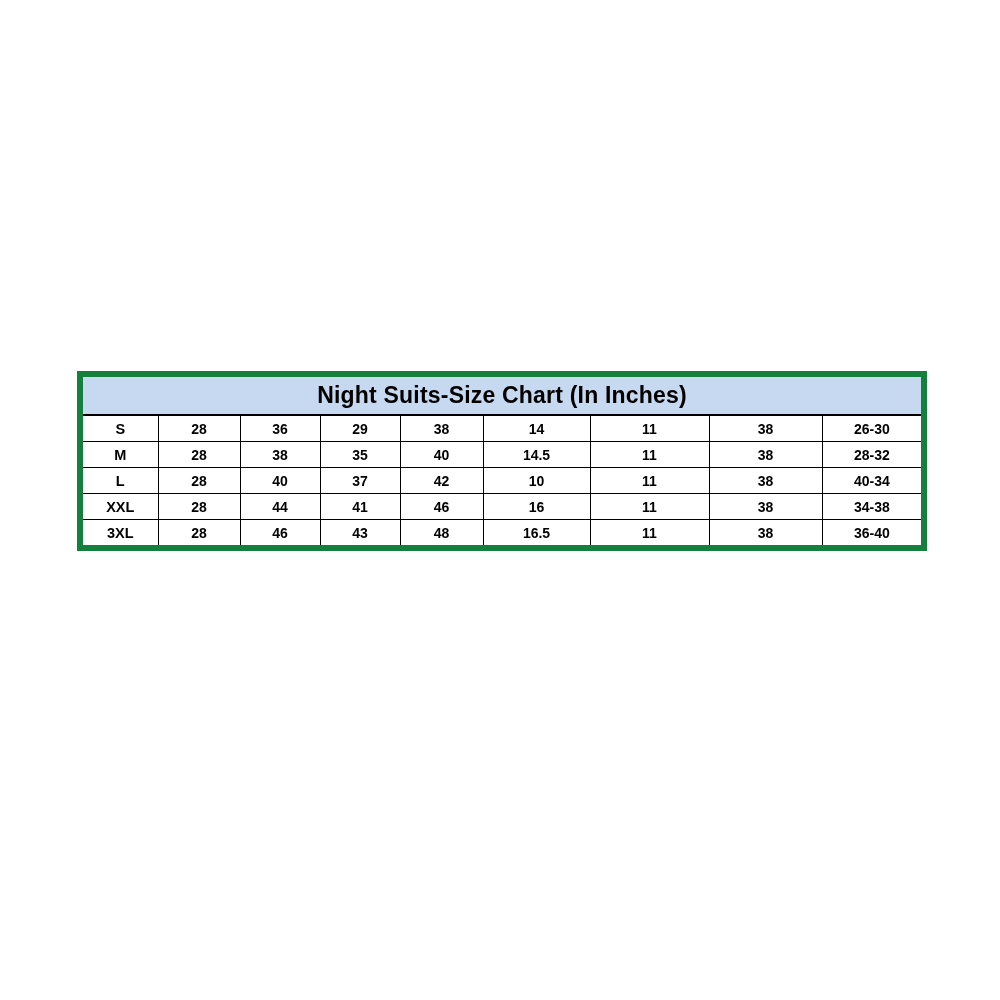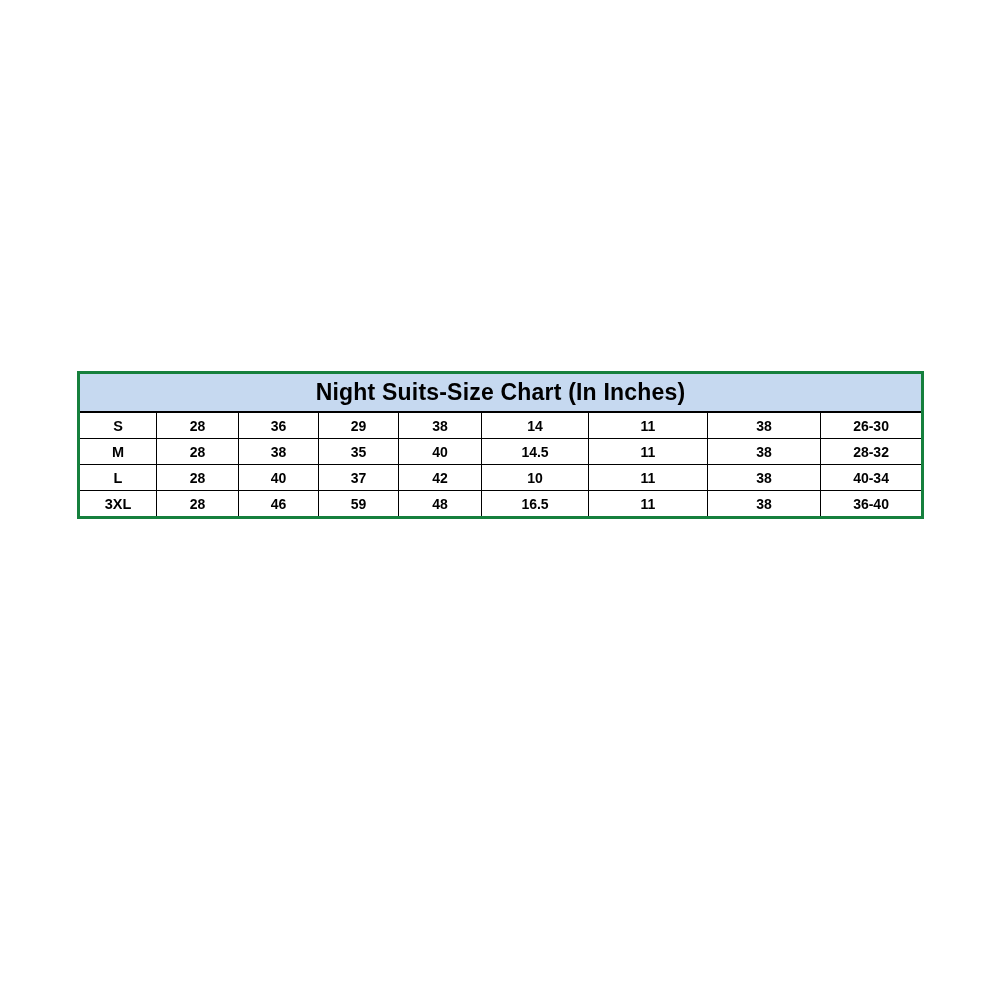--- a/index.html
+++ b/index.html
@@ -21,21 +21,21 @@
   .size-chart-wrap {
     position: absolute;
     left: 77px;
     top: 371px;
     width: 844px;
   }
   table.size-chart {
     border-collapse: collapse;
     table-layout: fixed;
     width: 844px;
-    border: 3px solid #15803d;
+    border: 6px solid #15803d;
   }
   table.size-chart td, table.size-chart th {
     border: 1.5px solid #000000;
     text-align: center;
     vertical-align: middle;
     padding: 0;
     overflow: hidden;
   }
   tr.title-row td {
     height: 37px;
@@ -114,24 +114,35 @@
             <td>28</td>
             <td>40</td>
             <td>37</td>
             <td>42</td>
             <td>10</td>
             <td>11</td>
             <td>38</td>
             <td>40-34</td>
           </tr>
           <tr class="data-row">
+            <td class="size-cell">XXL</td>
+            <td>28</td>
+            <td>44</td>
+            <td>41</td>
+            <td>46</td>
+            <td>16</td>
+            <td>11</td>
+            <td>38</td>
+            <td>34-38</td>
+          </tr>
+          <tr class="data-row">
             <td class="size-cell">3XL</td>
             <td>28</td>
             <td>46</td>
-            <td>59</td>
+            <td>43</td>
             <td>48</td>
             <td>16.5</td>
             <td>11</td>
             <td>38</td>
             <td>36-40</td>
           </tr>
         </tbody>
     </table>
   </div>
 </div>

